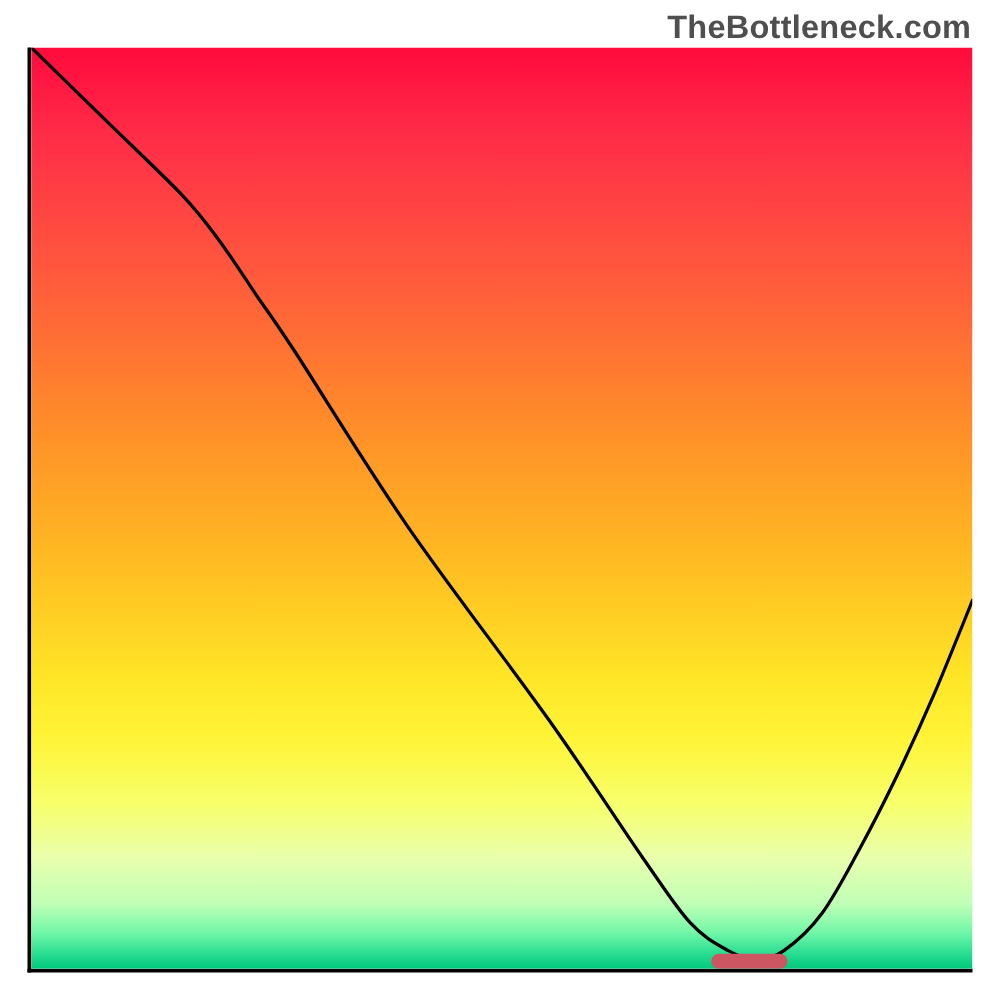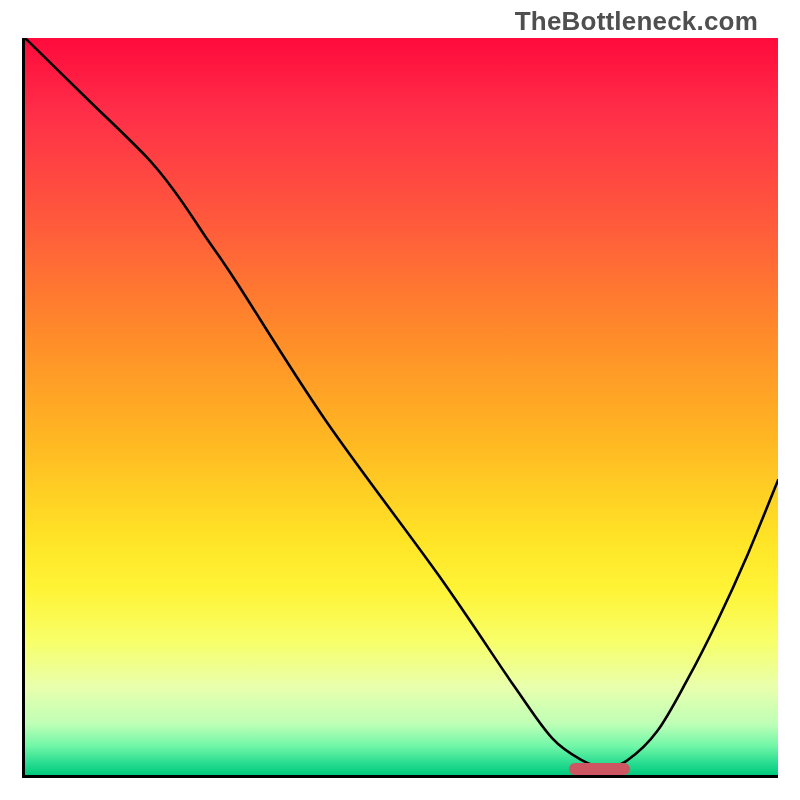--- a/index.html
+++ b/index.html
@@ -8,20 +8,21 @@
     width: 800px;
     height: 800px;
     background: #ffffff;
     font-family: Arial, Helvetica, sans-serif;
     overflow: hidden;
   }
   .chart-wrap {
     position: relative;
     width: 772px;
     height: 800px;
+    padding-left: 19px;
   }
   .watermark {
     position: absolute;
     top: 6px;
     right: 14px;
     font-size: 26px;
     font-weight: 600;
     color: #4f4f4f;
     letter-spacing: 0.2px;
     font-family: Arial, sans-serif;

